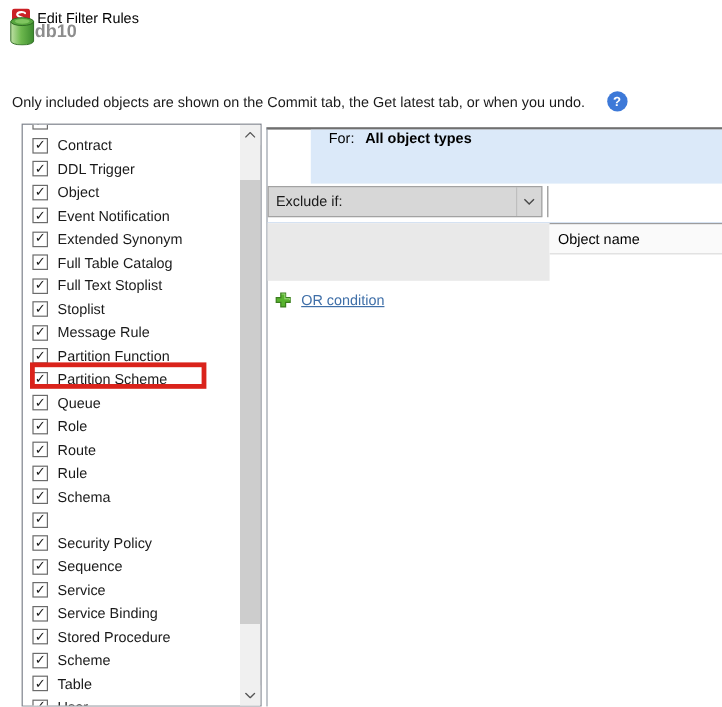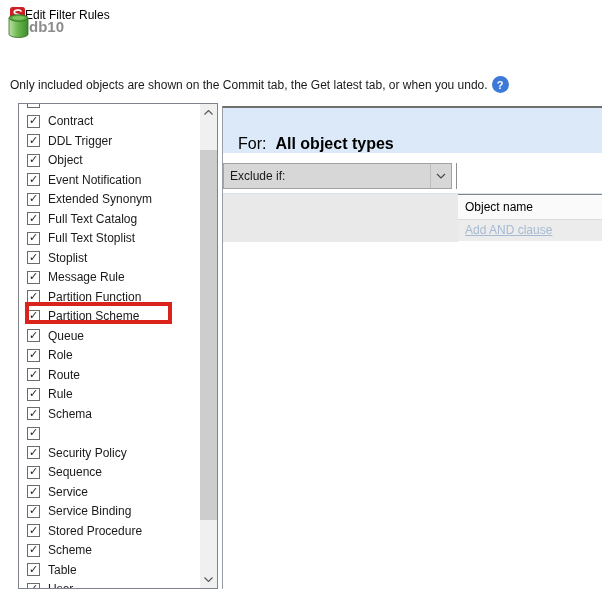--- a/index.html
+++ b/index.html
@@ -1,29 +1,29 @@
 <!DOCTYPE html>
 <html><head>
 <meta charset="utf-8">
 <style>
   html,body{margin:0;padding:0;background:#fff;}
   *{box-sizing:border-box;}
   body{font-family:"Liberation Sans","DejaVu Sans",sans-serif;color:#1a1a1a;}
   .screen{position:relative;width:602px;height:589px;background:#fff;overflow:hidden;}
 
   
-  .titlebar{position:absolute;top:7px;left:10px;display:flex;align-items:center;gap:0;}
+  .titlebar{position:absolute;top:7px;left:10px;display:flex;align-items:center;gap:6px;}
   .title-text{font-size:12px;color:#000;}
 
   
   .db-row{position:absolute;top:14px;left:8px;display:flex;align-items:center;gap:0;}
   .db-name{font-size:15px;font-weight:bold;color:#8d8d8d;}
 
   
-  .note{position:absolute;top:76px;left:10px;font-size:12px;display:flex;align-items:center;gap:4px;white-space:nowrap;}
+  .note{position:absolute;top:76px;left:10px;font-size:12px;display:flex;align-items:center;gap:18px;white-space:nowrap;}
   .help{display:inline-flex;width:17px;height:17px;border-radius:50%;background:#3d79d8;color:#fff;
         font-size:11px;font-weight:bold;align-items:center;justify-content:center;cursor:pointer;}
 
   
   .listbox{position:absolute;left:18px;top:103px;width:200px;height:486px;background:#fff;
            border:1px solid #7e838c;overflow:hidden;}
   .list-content{position:absolute;left:0;top:0;right:17px;}
   .row{position:relative;display:flex;align-items:center;height:19.5px;padding-left:8px;gap:8px;font-size:12px;}
   .row:first-child{margin-top:-12px;}
   .cb{display:inline-flex;width:13px;height:13px;border:1px solid #6b6b6b;background:#fff;
@@ -36,24 +36,24 @@
   .scrollbar{position:absolute;top:0;right:0;bottom:0;width:17px;background:#f0f0f0;}
   .sb-arrow{position:absolute;left:0;width:17px;height:17px;display:flex;align-items:center;
             justify-content:center;background:#f0f0f0;cursor:pointer;}
   .sb-arrow.up{top:0;}
   .sb-arrow.down{bottom:0;}
   .sb-thumb{position:absolute;left:0;top:46px;width:17px;height:370px;background:#cdcdcd;cursor:pointer;}
 
   
   .panel{position:absolute;left:222px;top:106px;width:380px;height:483px;background:#fff;
          border-top:2px solid #6f6f6f;border-left:1px solid #979ea8;}
-  .panel-header{height:45px;background:#dbe9f9;display:flex;align-items:flex-end;gap:9px;
-                padding-left:15px;font-size:16px;color:#000;}
+  .panel-header{height:45px;background:#dbe9f9;display:flex;align-items:flex-start;gap:9px;
+                padding-left:15px;font-size:12px;color:#000;margin-left:36px;}
   .panel-header .bold{font-weight:bold;}
-  .cond-row{margin-top:10px;height:26px;display:flex;align-items:stretch;text-align:right;}
+  .cond-row{margin-top:2px;height:26px;display:flex;align-items:stretch;text-align:right;}
   .combo{width:229px;background:#d7d7d7;border:1px solid #a2a2a2;display:flex;align-items:center;
          justify-content:space-between;padding-left:6px;font-size:12px;cursor:pointer;}
   .combo-btn{width:21px;align-self:stretch;display:flex;align-items:center;justify-content:center;
              border-left:1px solid #bebebe;}
   .vdivider{width:1px;background:#8f8f8f;margin-left:4px;}
   .prop-cell{flex:1;background:#f2f2f2;font-size:12px;line-height:24px;padding-left:7px;}
   .clause-section{margin-top:4px;height:49px;display:flex;border-top:1px solid #d5e2f2;}
   .clause-left{width:235px;background:#e9e9e9;}
   .clause-right{flex:1;display:flex;flex-direction:column;border-top:1px solid #858585;}
   .obj-name{height:25px;background:#fafafa;line-height:25px;padding-left:7px;font-size:12px;color:#000;
@@ -142,21 +142,21 @@
     <span class="cb">
             <span class="check">✓</span>
           </span>
     <span class="label">Extended Synonym</span>
   </div>
 
   <div class="row">
     <span class="cb">
             <span class="check">✓</span>
           </span>
-    <span class="label">Full Text Catalog</span>
+    <span class="label">Full Table Catalog</span>
   </div>
 
   <div class="row">
     <span class="cb">
             <span class="check">✓</span>
           </span>
     <span class="label">Full Text Stoplist</span>
   </div>
 
   <div class="row">
@@ -313,18 +313,26 @@
               <polyline points="1,1 5,5 9,1" fill="none" stroke="#4a4a4a" stroke-width="1.2"></polyline>
             </svg>
         </span>
       </div>
       <div class="vdivider"></div>
     </div>
     <div class="clause-section">
       <div class="clause-left"></div>
       <div class="clause-right">
         <div class="obj-name">Object name</div>
-        <div class="add-and">Add AND clause</div>
       </div>
     </div>
+    <div class="or-row">
+      <span style="display:inline-flex;">
+        <svg width="14" height="14" viewBox="0 0 14 14">
+          <path d="M5 1.2 h4 v3.8 h3.8 v4 H9 v3.8 H5 V9 H1.2 V5 H5 z" fill="#58b32e" stroke="#3a7d1e" stroke-width="1"></path>
+          <path d="M5.6 2 h2.8 v4 h4 v1.2" fill="none" stroke="#9bd97a" stroke-width="0.9"></path>
+        </svg>
+      </span>
+      <a class="or-link">OR condition</a>
+    </div>
   </div>
 
 </div>
 
 </body></html>

